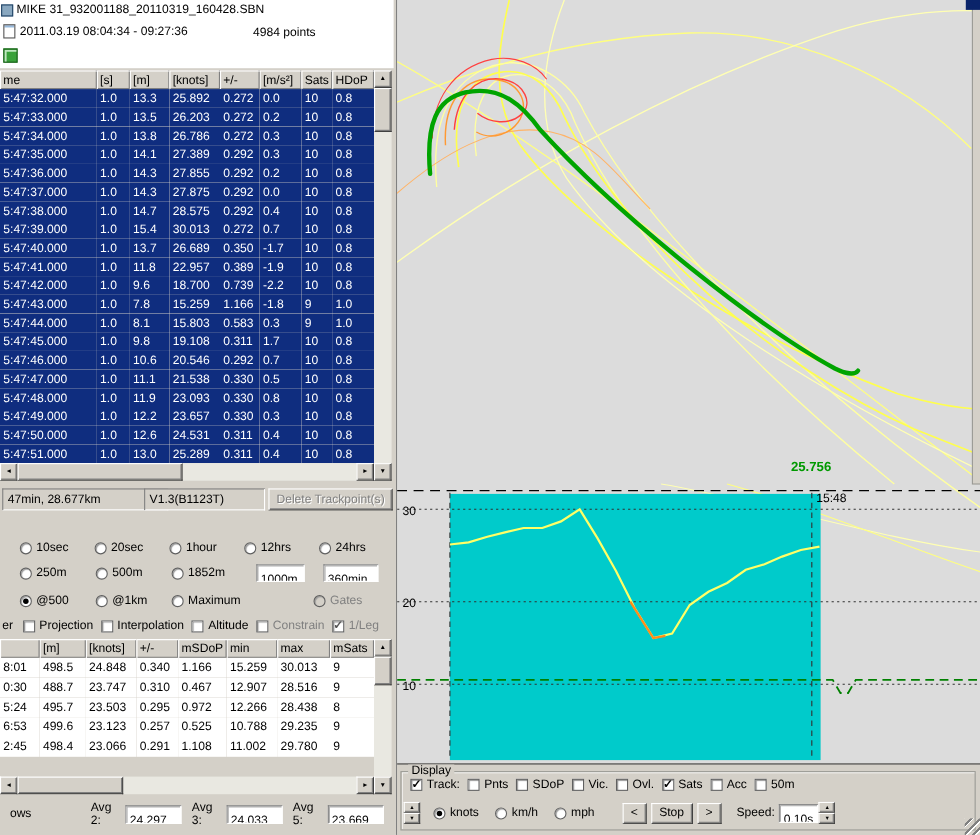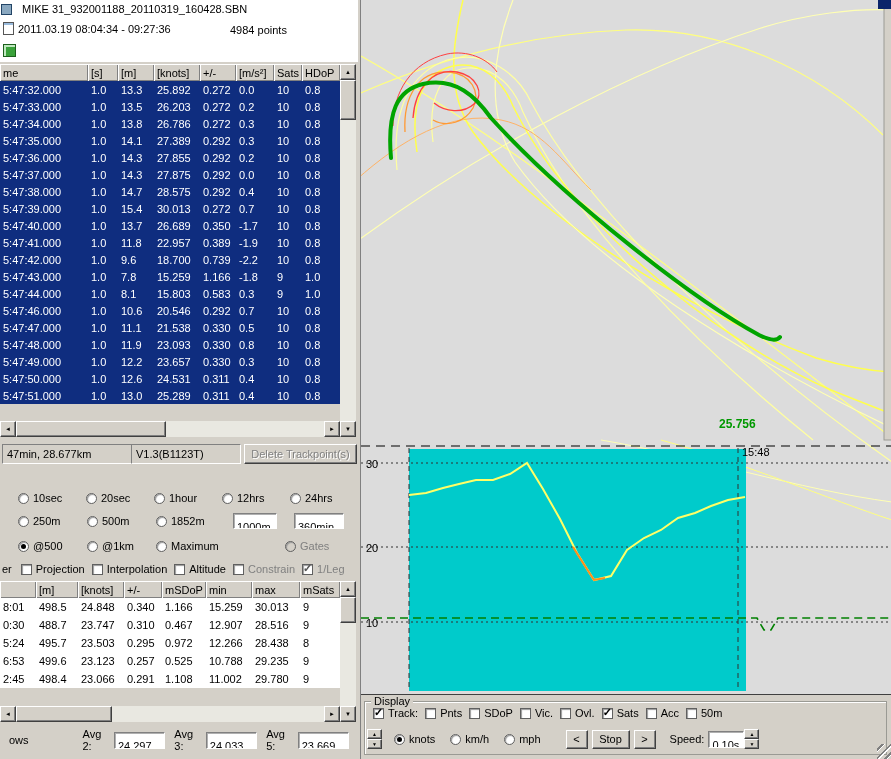--- a/index.html
+++ b/index.html
@@ -2,21 +2,21 @@
 <html><head>
 <meta charset="utf-8">
 <style>
 *{margin:0;padding:0;box-sizing:border-box}
 html,body{width:891px;height:759px}
 body{font-family:"Liberation Sans",sans-serif;font-size:11px;background:#d4d0c8;position:relative;overflow:hidden;color:#000}
 
 
 .left-panel{position:absolute;left:0;top:0;width:358px;height:759px;background:#d4d0c8;overflow:hidden}
 .file-header{position:absolute;left:0;top:0;width:358px;height:62px;background:#fff}
-.fh-row1{position:absolute;left:1px;top:3px;display:flex;align-items:flex-end;gap:10px;white-space:nowrap}
+.fh-row1{position:absolute;left:1px;top:3px;display:flex;align-items:flex-end;gap:3px;white-space:nowrap}
 .fh-row2{position:absolute;left:3px;top:22px;display:flex;align-items:center;gap:4px;white-space:nowrap}
 .fh-points{position:absolute;left:230px;top:24px;white-space:nowrap}
 .icon{display:inline-block;flex:none}
 .icon.doc{width:11px;height:11px;background:#8aa8c0;border:1px solid #224466}
 .icon.page{width:11px;height:13px;background:#fff;border:1px solid #555;box-shadow:inset 0 2px 0 #99bbdd}
 .icon.mini{position:absolute;left:3px;top:44px;width:13px;height:13px;background:#3aa23a;border:1px solid #1c5f1c;box-shadow:inset 2px 2px 0 #bfe8bf}
 
 table{border-collapse:collapse;table-layout:fixed;width:340px}
 th{height:17px;font-weight:normal;text-align:left;padding:0 0 0 3px;background:#d4d0c8;box-shadow:inset 1px 1px 0 #fff,inset -1px -1px 0 #808080;white-space:nowrap;overflow:hidden;font-size:11px}
 .t1-wrap{position:absolute;left:0;top:64px;width:276px}
@@ -271,20 +271,30 @@
             <td>5:47:44.000</td>
             <td>1.0</td>
             <td>8.1</td>
             <td>15.803</td>
             <td>0.583</td>
             <td>0.3</td>
             <td>9</td>
             <td>1.0</td>
           </tr>
           <tr>
+            <td>5:47:45.000</td>
+            <td>1.0</td>
+            <td>9.8</td>
+            <td>19.108</td>
+            <td>0.311</td>
+            <td>1.7</td>
+            <td>10</td>
+            <td>0.8</td>
+          </tr>
+          <tr>
             <td>5:47:46.000</td>
             <td>1.0</td>
             <td>10.6</td>
             <td>20.546</td>
             <td>0.292</td>
             <td>0.7</td>
             <td>10</td>
             <td>0.8</td>
           </tr>
           <tr>

